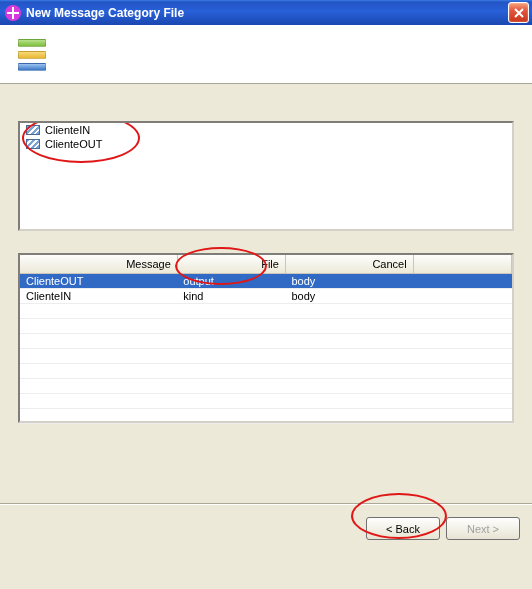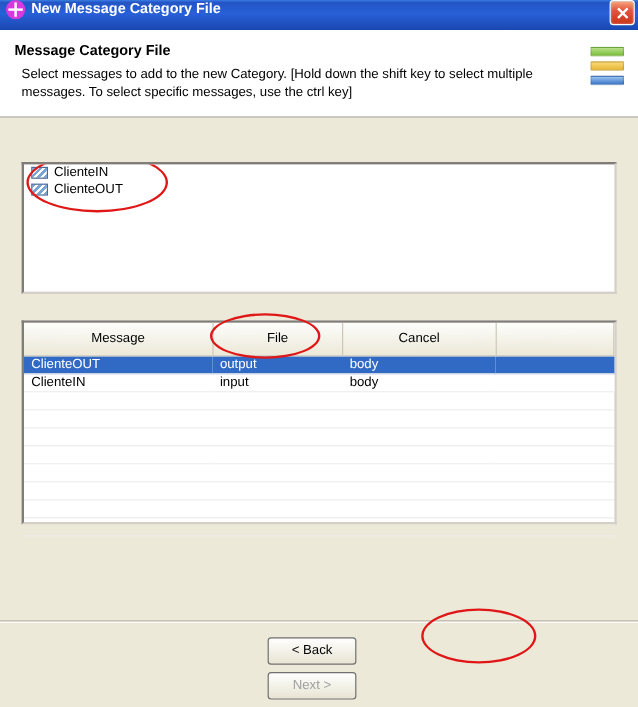--- a/index.html
+++ b/index.html
@@ -8,21 +8,21 @@
     font-size: 11px;
     width: 532px;
     height: 589px;
     overflow: hidden;
     background: #ece9d8;
   }
   .titlebar {
     background: linear-gradient(to bottom, #3b7de4 0%, #2355c5 8%, #2860d8 45%, #1a47b0 100%);
     height: 25px;
     display: flex;
-    align-items: flex-start;
+    align-items: center;
     padding: 0 3px 0 5px;
     color: #fff;
   }
   .titlebar-icon {
     width: 16px; height: 16px;
     background: #d63adf;
     border-radius: 50%;
     display: flex; align-items: center; justify-content: center;
     font-size: 10px; font-weight: bold;
     margin-right: 5px;
@@ -99,45 +99,44 @@
     background:#fff;
     border: 2px inset #d4d0c8;
     height: 170px;
     position:relative;
   }
   table { border-collapse: collapse; width: 100%; font-size:11px; table-layout:fixed; }
   th {
     background: linear-gradient(#fdfdfb,#ece9d8);
     border: 1px solid #cac7ba;
     border-top:none;
-    text-align:center;
+    text-align:right;
     font-weight:normal;
     padding: 2px 6px;
-    height:28px;
+    height:18px;
   }
   th:first-child { border-left:none; }
   td {
     padding: 1px 6px;
     height: 14px;
     border-bottom: 1px solid #ededed;
   }
   tr.body-row td { background:#fff; }
   tr.selected td { background:#316ac5; color:#fff; }
   tr.empty td { color:transparent; }
   .ellipse-kind { left:155px; top:-8px; width:92px; height:38px; }
   .spacer { height: 80px; }
   .sep-line { border-top:1px solid #aca899; border-bottom:1px solid #fff; margin: 0; }
   .button-row {
     display:flex;
     justify-content:flex-end;
     align-items:center;
     gap: 6px;
     padding: 12px 12px 12px 0;
     position: relative;
-    flex-direction: column;
   }
   .btn {
     min-width: 74px;
     height: 23px;
     font-family: Tahoma, Arial, sans-serif;
     font-size: 11px;
     background: linear-gradient(#fefefe,#f1efe4 60%,#e8e4d4);
     border: 1px solid #707070;
     border-radius: 3px;
     padding: 0 8px;
@@ -162,24 +161,20 @@
   <span class="titlebar-icon"></span>
   <span class="titlebar-text">New Message Category File</span>
   <div class="close-btn">
     <svg viewBox="0 0 10 10">
         <path d="M1 1 L9 9 M9 1 L1 9" stroke="#fff" stroke-width="2" fill="none"></path>
       </svg>
   </div>
 </div>
 
 <div class="header-panel">
-  <div class="header-text">
-    <div class="header-title">Message Category File</div>
-    <div class="header-desc">Select messages to add to the new Category. [Hold down the shift key to select multiple messages. To select specific messages, use the ctrl key]</div>
-  </div>
   <div class="header-icon">
     <div class="bar green"></div>
     <div class="bar yellow"></div>
     <div class="bar blue"></div>
   </div>
 </div>
 
 <div class="content">
 
   <div class="listbox">
@@ -214,21 +209,21 @@
         </thead>
         <tbody>
           <tr class="body-row selected">
             <td>ClienteOUT</td>
             <td>output</td>
             <td>body</td>
             <td></td>
           </tr>
           <tr class="body-row">
             <td>ClienteIN</td>
-            <td>input</td>
+            <td>kind</td>
             <td>body</td>
             <td></td>
           </tr>
           <tr class="empty">
               <td>&nbsp;</td>
               <td></td>
               <td></td>
               <td></td>
             </tr>
           <tr class="empty">

